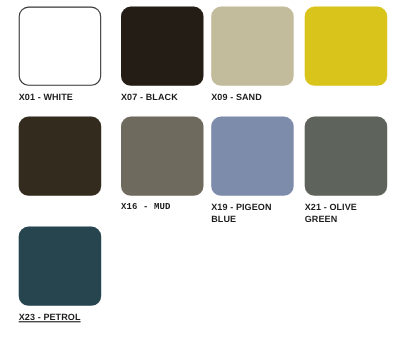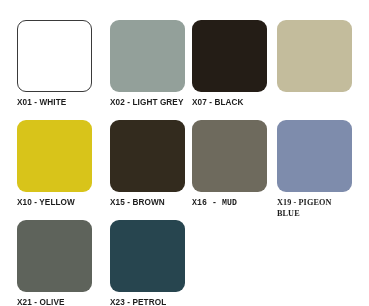--- a/index.html
+++ b/index.html
@@ -12,21 +12,21 @@
     height: 306px;
     background: #ffffff;
     font-family: "Liberation Sans", sans-serif;
     overflow: hidden;
   }
 
   #swatch-grid {
     display: grid;
     grid-template-columns: 93px 82px 85px 92px;
     grid-template-rows: 100px 100px 106px;
-    padding: 20px 0 0 17px;
+    padding: 6px 0 0 17px;
     box-sizing: border-box;
     width: 335px;
     height: 306px;
   }
 
   .swatch-cell {
     display: flex;
     flex-direction: column;
     align-items: flex-start;
   }
@@ -57,45 +57,40 @@
 </style>
 </head>
 <body>
 
 <div id="swatch-grid" style="background: rgb(255, 255, 255);">
     <div class="swatch-cell">
       <div class="swatch-chip outlined" style="background: rgb(255, 255, 255);"></div>
       <div class="swatch-label" style="color: rgb(28, 28, 28);">X01 - WHITE</div>
     </div>
     <div class="swatch-cell">
-      <div class="swatch-chip" style="background: rgb(147, 160, 154);"></div>
-      <div class="swatch-label" style="color: rgb(28, 28, 28);">X02 - LIGHT GREY</div>
-    </div>
-    <div class="swatch-cell">
       <div class="swatch-chip" style="background: rgb(36, 29, 22);"></div>
       <div class="swatch-label" style="color: rgb(28, 28, 28); text-align: center;">X07 - BLACK</div>
     </div>
     <div class="swatch-cell">
       <div class="swatch-chip" style="background: rgb(195, 188, 156);"></div>
+      <div class="swatch-label" style="color: rgb(28, 28, 28);">X09 - SAND</div>
     </div>
     <div class="swatch-cell">
       <div class="swatch-chip" style="background: rgb(216, 196, 26);"></div>
-      <div class="swatch-label" style="color: rgb(28, 28, 28);">X10 - YELLOW</div>
     </div>
     <div class="swatch-cell">
       <div class="swatch-chip" style="background: rgb(51, 43, 30);"></div>
-      <div class="swatch-label" style="color: rgb(28, 28, 28);">X15 - BROWN</div>
     </div>
     <div class="swatch-cell">
       <div class="swatch-chip" style="background: rgb(110, 106, 93);"></div>
       <div class="swatch-label" style="color: rgb(28, 28, 28); font-family: Liberation Mono, monospace;">X16 - MUD</div>
     </div>
     <div class="swatch-cell">
       <div class="swatch-chip" style="background: rgb(126, 140, 172);"></div>
-      <div class="swatch-label" style="color: rgb(28, 28, 28); font-family: Liberation Serif, serif;">X19 - PIGEON
+      <div class="swatch-label" style="color: rgb(28, 28, 28);">X19 - PIGEON
 BLUE</div>
     </div>
     <div class="swatch-cell">
       <div class="swatch-chip" style="background: rgb(94, 99, 91);"></div>
       <div class="swatch-label" style="color: rgb(28, 28, 28);">X21 - OLIVE
 GREEN</div>
     </div>
     <div class="swatch-cell">
       <div class="swatch-chip" style="background: rgb(39, 69, 79);"></div>
       <div class="swatch-label" style="color: rgb(28, 28, 28); text-decoration: underline;">X23 - PETROL</div>

